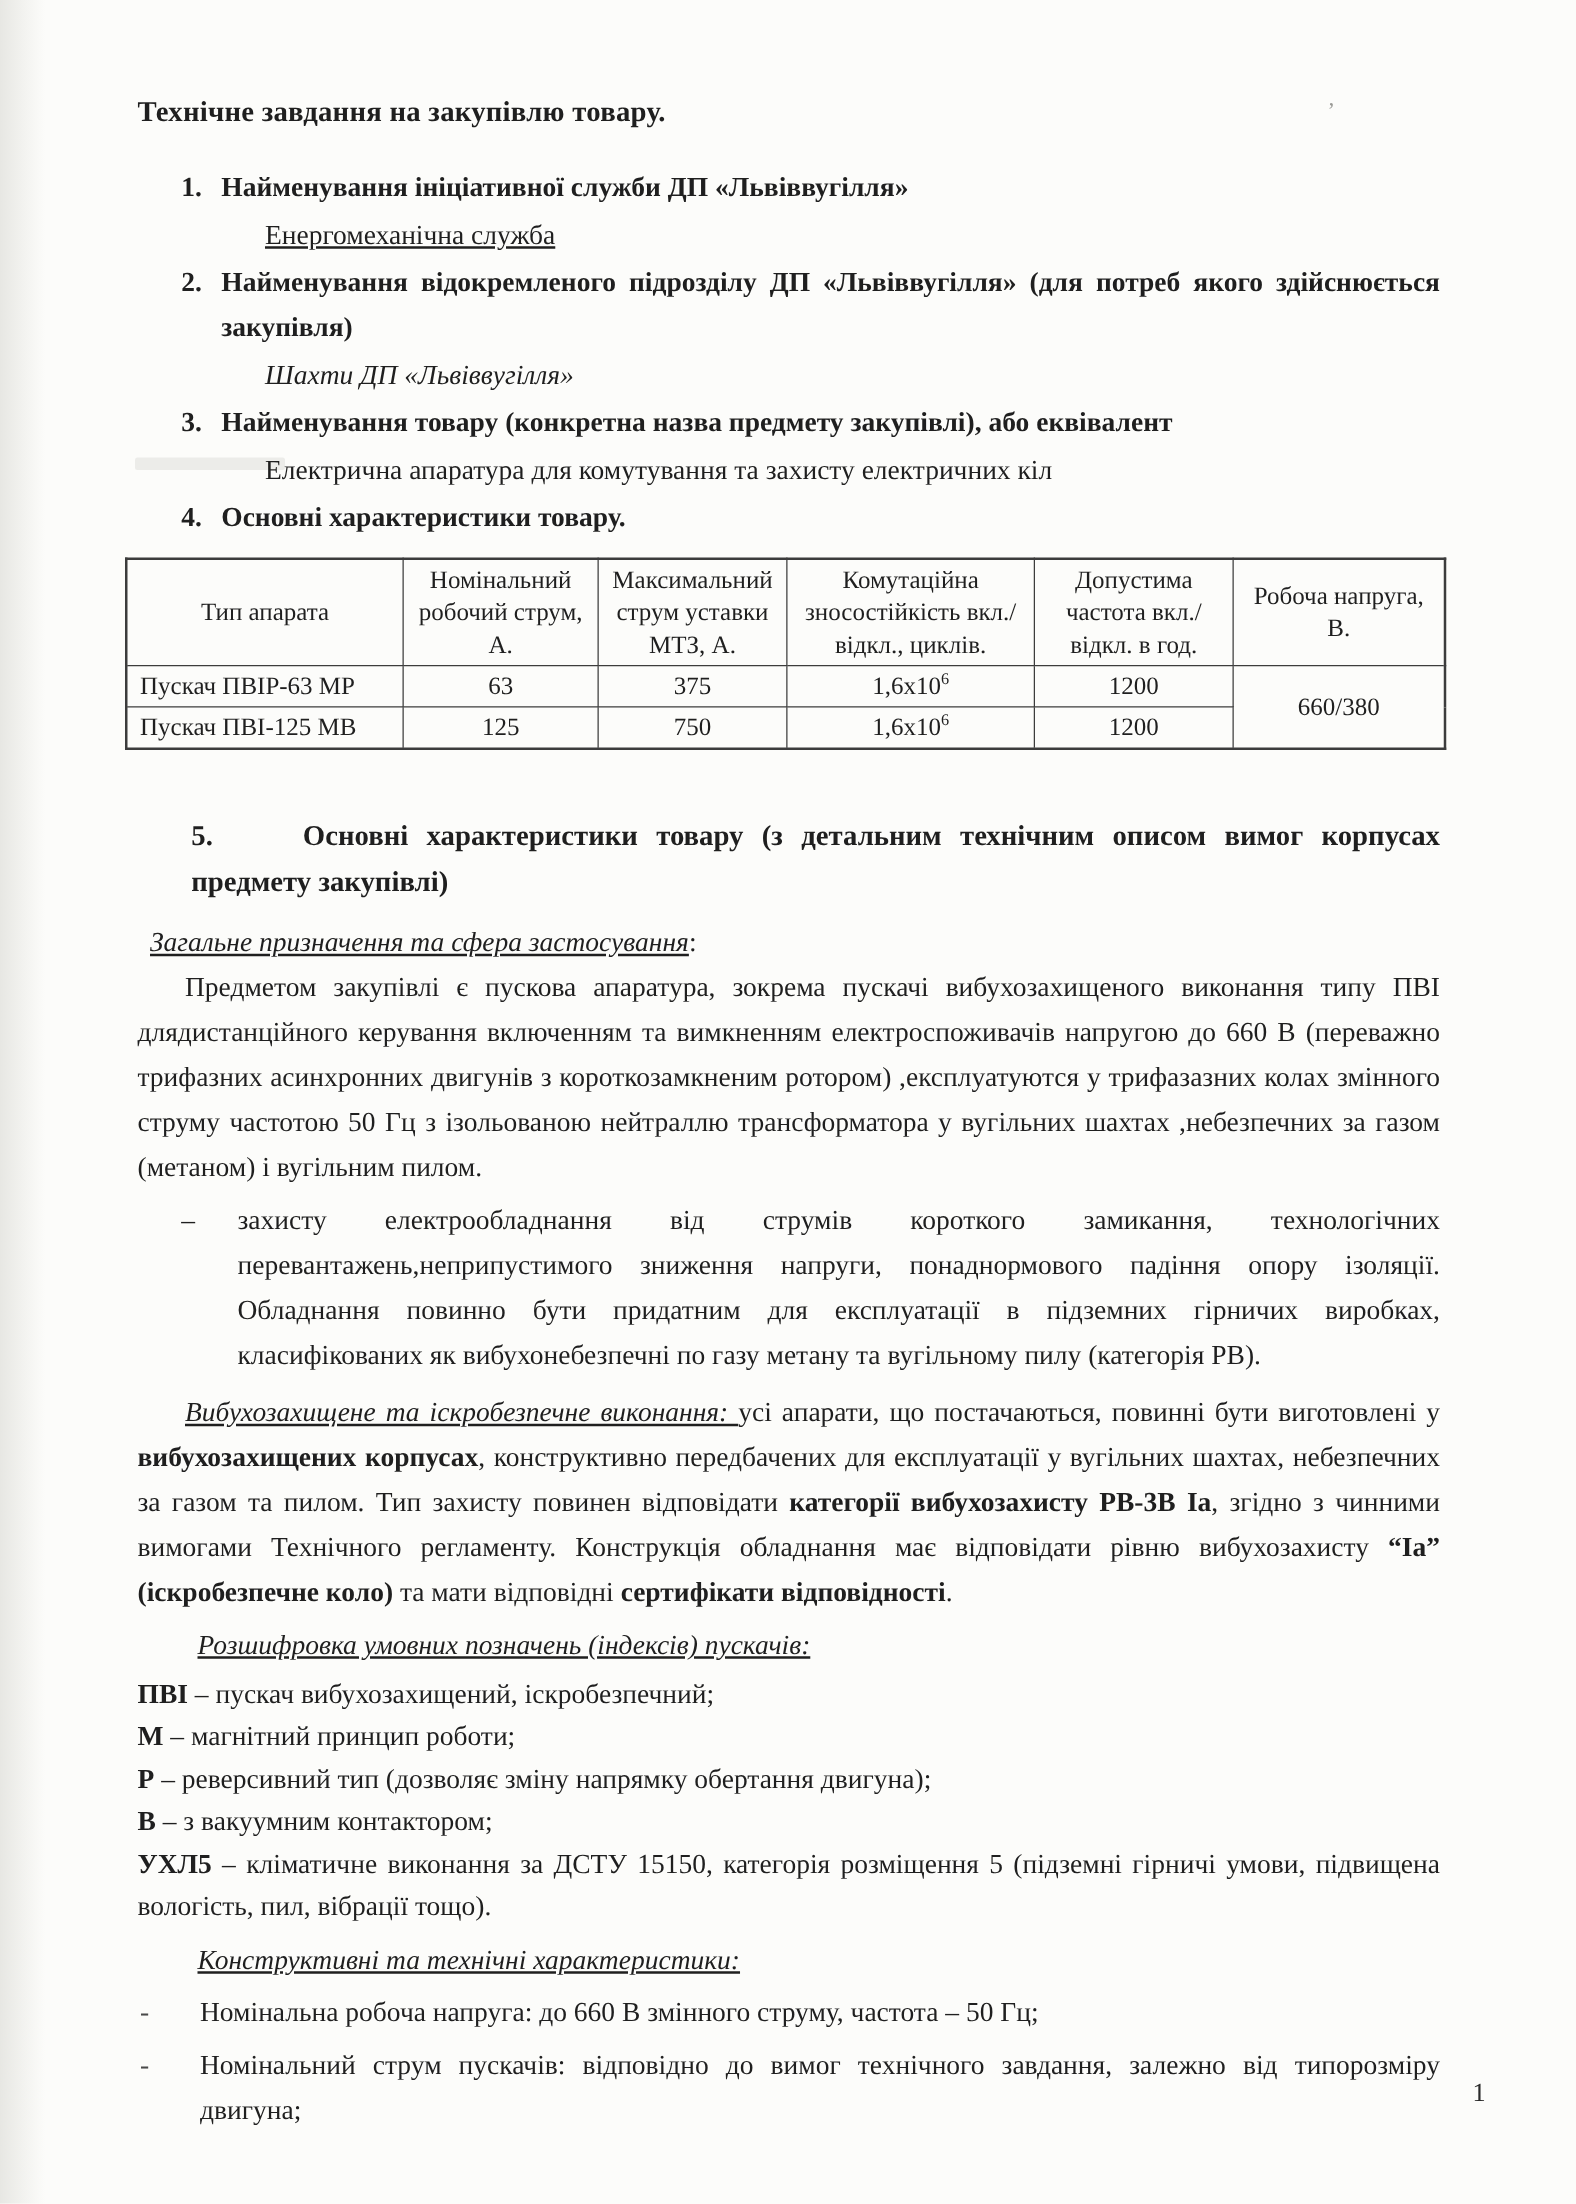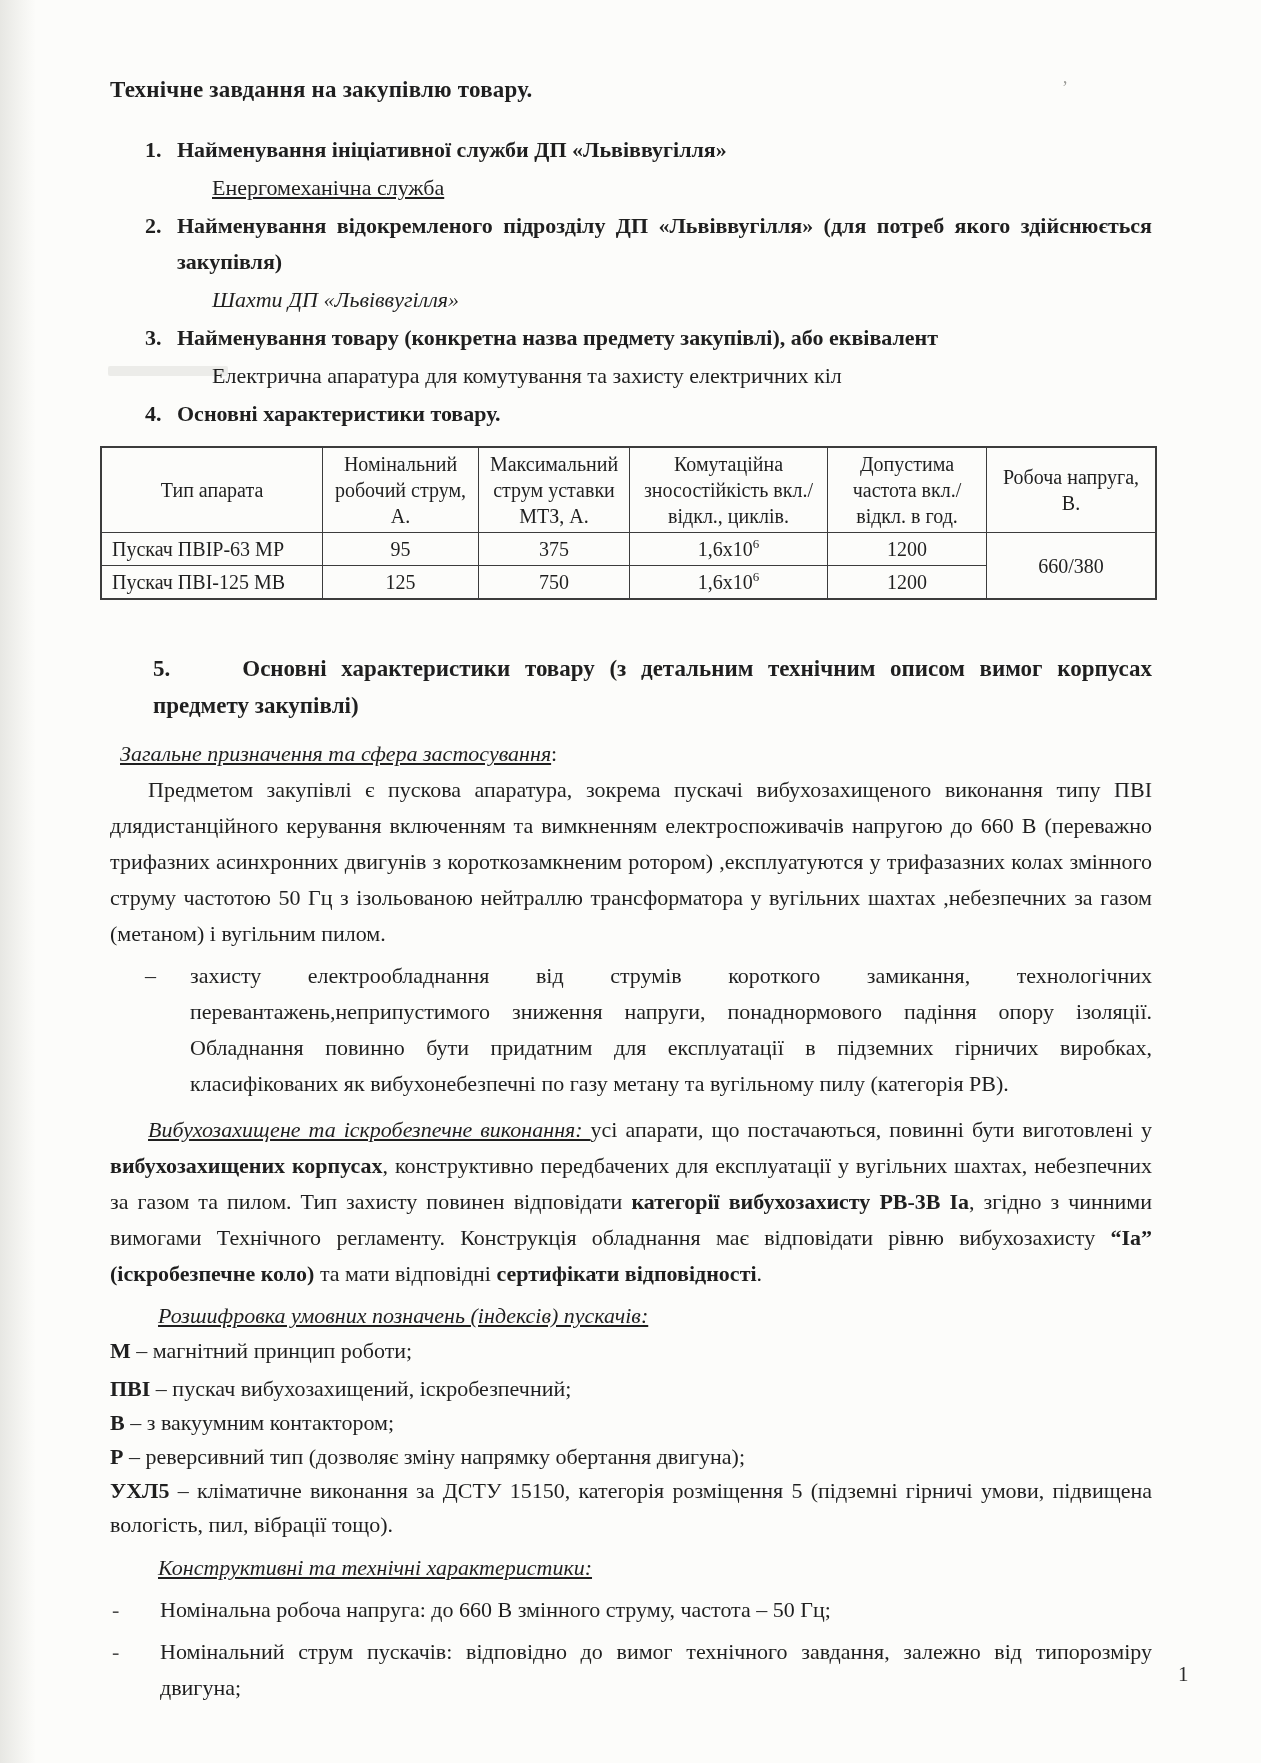--- a/index.html
+++ b/index.html
@@ -99,21 +99,21 @@
         <tr>
       <th style="width:208px;">Тип апарата</th>
       <th style="width:143px;">Номінальний робочий струм, А.</th>
       <th style="width:138px;">Максимальний струм уставки МТЗ, А.</th>
       <th style="width:185px;">Комутаційна зносостійкість вкл./відкл., циклів.</th>
       <th style="width:146px;">Допустима частота вкл./відкл. в год.</th>
       <th>Робоча напруга, В.</th>
     </tr>
     <tr>
       <td class="c-left">Пускач ПВІР-63 МР</td>
-      <td>95</td>
+      <td>63</td>
       <td>375</td>
       <td><span>1,6x10</span><sup>6</sup></td>
       <td>1200</td>
       <td rowspan="2">660/380</td>
     </tr>
     <tr>
       <td class="c-left">Пускач ПВІ-125 МВ</td>
       <td>125</td>
       <td>750</td>
       <td><span>1,6x10</span><sup>6</sup></td>
@@ -132,24 +132,24 @@
 
   <div class="dash-item">
     <span class="dash">–</span>
     <span class="txt"><span>захисту електрообладнання від струмів короткого замикання, технологічних перевантажень,неприпустимого зниження напруги, понаднормового падіння опору ізоляції. Обладнання повинно бути придатним для експлуатації в підземних гірничих виробках, класифікованих як вибухонебезпечні по газу метану та вугільному пилу (категорія РВ).</span></span>
   </div>
 
   <p class="para" style="margin-top:10px;"><span class="ri ru">Вибухозахищене та іскробезпечне виконання: </span><span>усі апарати, що постачаються, повинні бути виготовлені у </span><span class="rb">вибухозахищених корпусах</span><span>, конструктивно передбачених для експлуатації у вугільних шахтах, небезпечних за газом та пилом. Тип захисту повинен відповідати </span><span class="rb">категорії вибухозахисту РВ-3В Іа</span><span>, згідно з чинними вимогами Технічного регламенту.  Конструкція обладнання має відповідати рівню вибухозахисту </span><span class="rb">“Іа” (іскробезпечне коло)</span><span> та мати відповідні </span><span class="rb">сертифікати відповідності</span><span>.</span></p>
 
   <div class="sec-heading ind" style="margin-top:6px;"><span class="ri ru">Розшифровка умовних позначень (індексів) пускачів:</span></div>
 
+  <p class="decode-line" style="margin-top:4px;"><span class="rb">ПВІ</span><span> – пускач вибухозахищений, іскробезпечний;</span></p>
   <p class="decode-line"><span class="rb">М</span><span> – магнітний принцип роботи;</span></p>
-  <p class="decode-line" style="margin-top:4px;"><span class="rb">ПВІ</span><span> – пускач вибухозахищений, іскробезпечний;</span></p>
+  <p class="decode-line"><span class="rb">Р</span><span> – реверсивний тип (дозволяє зміну напрямку обертання двигуна);</span></p>
   <p class="decode-line"><span class="rb">В</span><span> – з вакуумним контактором;</span></p>
-  <p class="decode-line"><span class="rb">Р</span><span> – реверсивний тип (дозволяє зміну напрямку обертання двигуна);</span></p>
   <p class="decode-line"><span class="rb">УХЛ5</span><span> – кліматичне виконання за ДСТУ 15150, категорія розміщення 5 (підземні гірничі умови, підвищена вологість, пил, вібрації тощо).</span></p>
 
   <div class="sec-heading ind" style="margin-top:8px;"><span class="ri ru">Конструктивні та технічні характеристики:</span></div>
 
   <div class="dash-item">
     <span class="dash-sm">-</span>
     <span class="txt"><span>Номінальна робоча напруга: до 660 В змінного струму, частота – 50 Гц;</span></span>
   </div>
   <div class="dash-item">
     <span class="dash-sm">-</span>

